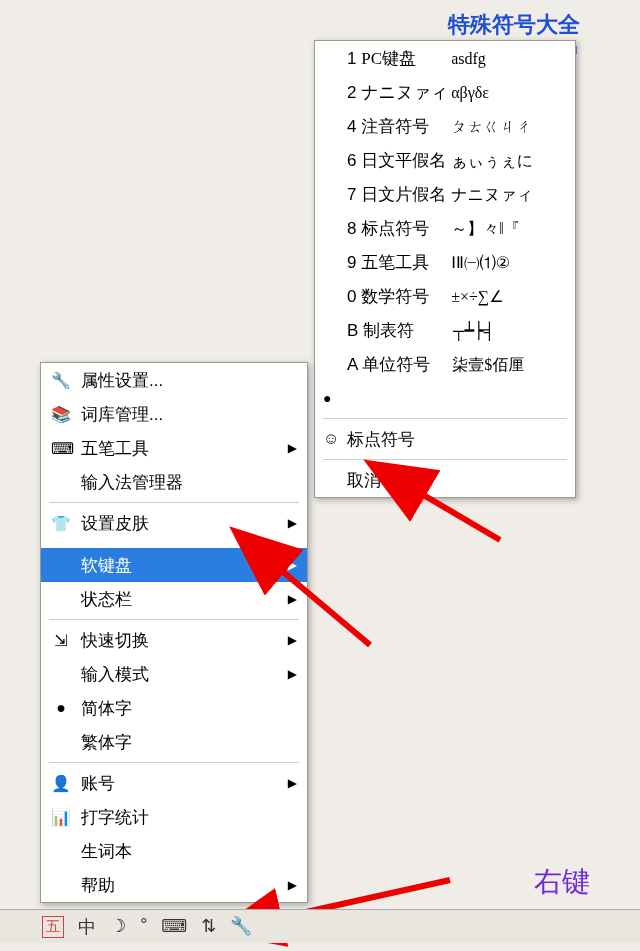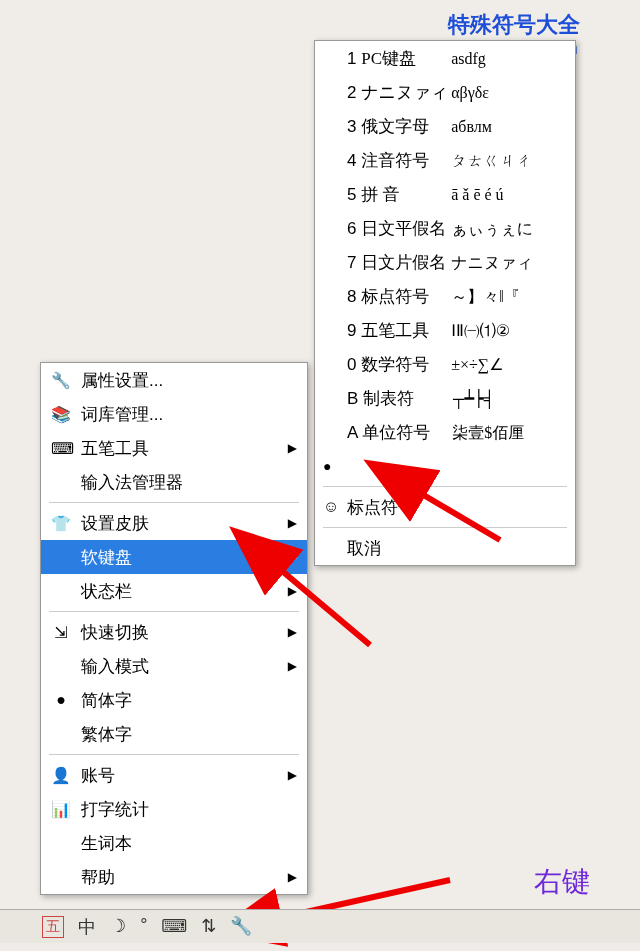--- a/index.html
+++ b/index.html
@@ -44,20 +44,21 @@
   height: 34px;
   padding-left: 40px;
   position: relative;
   font-size: 17px;
   color: #000;
   cursor: default;
 }
 .menu-item.highlighted {
   background: #2a7de1;
   color: #fff;
+  margin-top: 8px;
 }
 .menu-item .icon {
   position: absolute;
   left: 10px;
   width: 20px;
   text-align: center;
   font-size: 16px;
 }
 .menu-item .arrow {
   position: absolute;
@@ -164,29 +165,21 @@
       <div class="menu-item">
         <span class="key"></span>
         <span><span>1 </span><span class="label">PC键盘</span><span class="sample">asdfg</span></span>
       </div>
       <div class="menu-item">
         <span class="key"></span>
         <span><span>2 </span><span class="label">ナニヌァィ</span><span class="sample">αβγδε</span></span>
       </div>
       <div class="menu-item">
         <span class="key"></span>
-        <span><span>3 </span><span class="label">俄文字母</span><span class="sample">абвлм</span></span>
-      </div>
-      <div class="menu-item">
-        <span class="key"></span>
         <span><span>4 </span><span class="label">注音符号</span><span class="sample">ㄆㄊㄍㄐㄔ</span></span>
-      </div>
-      <div class="menu-item">
-        <span class="key"></span>
-        <span><span>5 </span><span class="label">拼    音</span><span class="sample">ā ǎ ē é ú</span></span>
       </div>
       <div class="menu-item">
         <span class="key"></span>
         <span><span>6 </span><span class="label">日文平假名</span><span class="sample">ぁぃぅぇに</span></span>
       </div>
       <div class="menu-item">
         <span class="key"></span>
         <span><span>7 </span><span class="label">日文片假名</span><span class="sample">ナニヌァィ</span></span>
       </div>
       <div class="menu-item">

